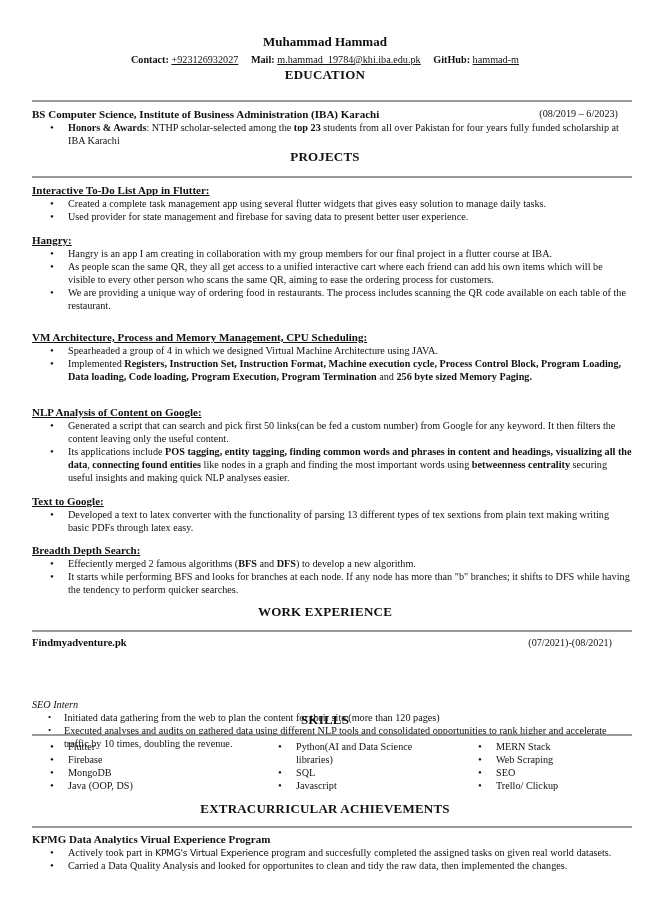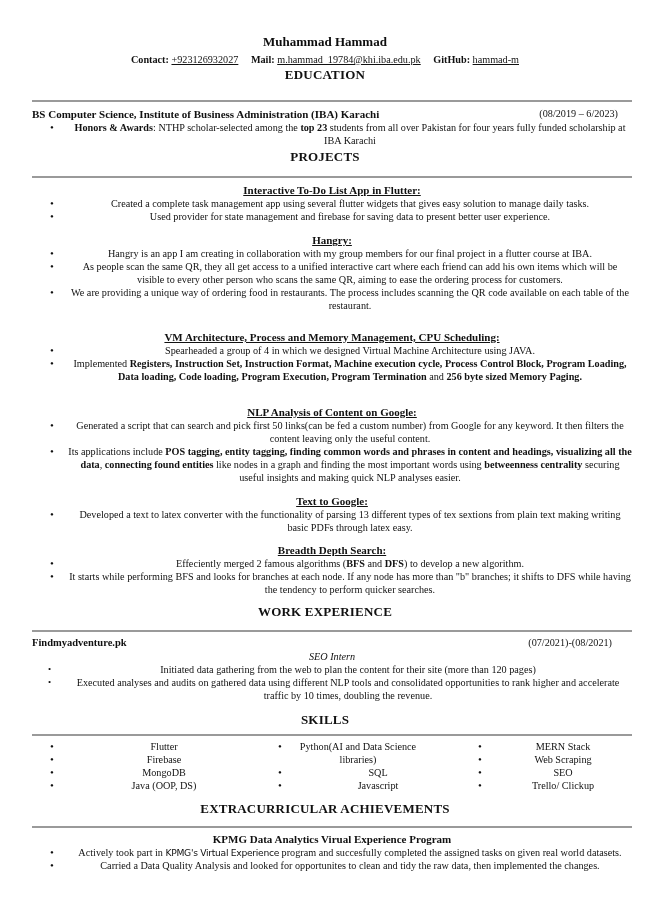--- a/index.html
+++ b/index.html
@@ -20,33 +20,33 @@
   .contact b { font-weight: bold; }
   .contact a { color: #111; text-decoration: underline; }
   .gap { display: inline-block; width: 10px; }
   .sec-title {
     position: absolute; left: 0; width: 650px; text-align: center;
     font-weight: bold; font-size: 13px; line-height: 16px; letter-spacing: 0.2px;
   }
   .rule {
     position: absolute; left: 32px; width: 600px; height: 2px; background: #9a9a9a;
   }
-  .block { position: absolute; left: 32px; width: 600px; text-align: center; }
+  .block { position: absolute; left: 32px; width: 600px; }
   .row { display: flex; justify-content: space-between; }
   .heading-bold { font-weight: bold; font-size: 11px; line-height: 14px; }
   .proj-title { font-weight: bold; font-size: 11px; line-height: 14px; text-decoration: underline; }
   .date { font-size: 10.2px; padding-right: 14px; }
   ul { margin: 0; padding: 0; list-style: none; }
   li { position: relative; padding-left: 36px; margin: 0 0 0 0; }
   li::before {
     content: "\2022"; position: absolute; left: 18px; top: 0; font-size: 11px;
   }
   li.small-bullet { padding-left: 32px; }
   li.small-bullet::before { left: 16px; font-size: 9px; }
-  .ital { font-style: italic; }
+  .ital { font-style: italic; margin-top: 48px; }
   .skills { display: flex; }
   .skills ul { flex: 0 0 auto; }
   .skills .c1 { width: 228px; }
   .skills .c2 { width: 200px; }
   .skills .c3 { width: 170px; }
   .skills li { padding-left: 36px; }
   .kpmg-em { font-family: "DejaVu Sans", sans-serif; font-size: 9.2px; letter-spacing: -0.3px; }
 </style>
 </head>
 <body>

